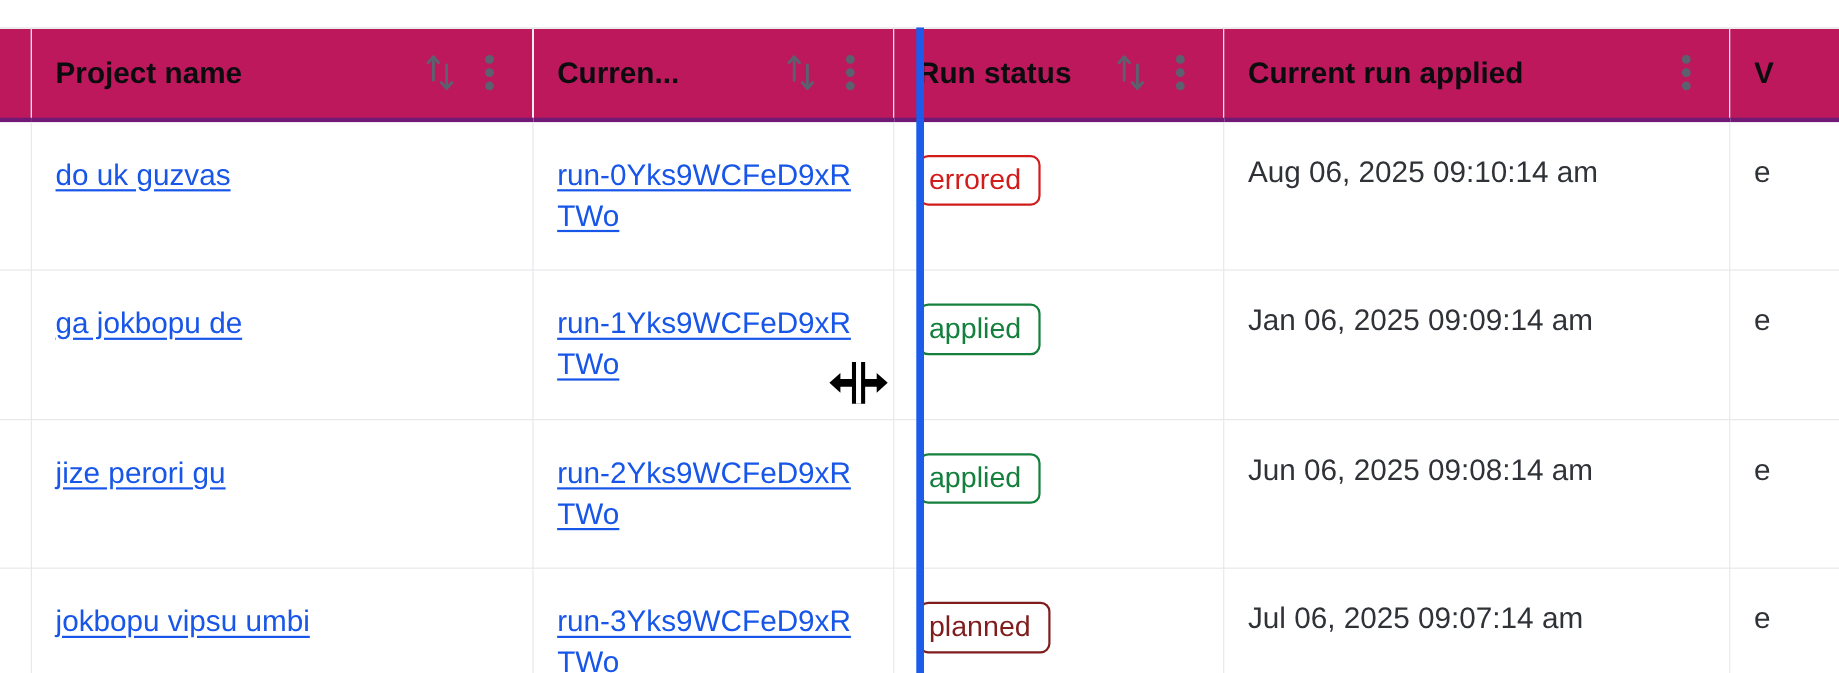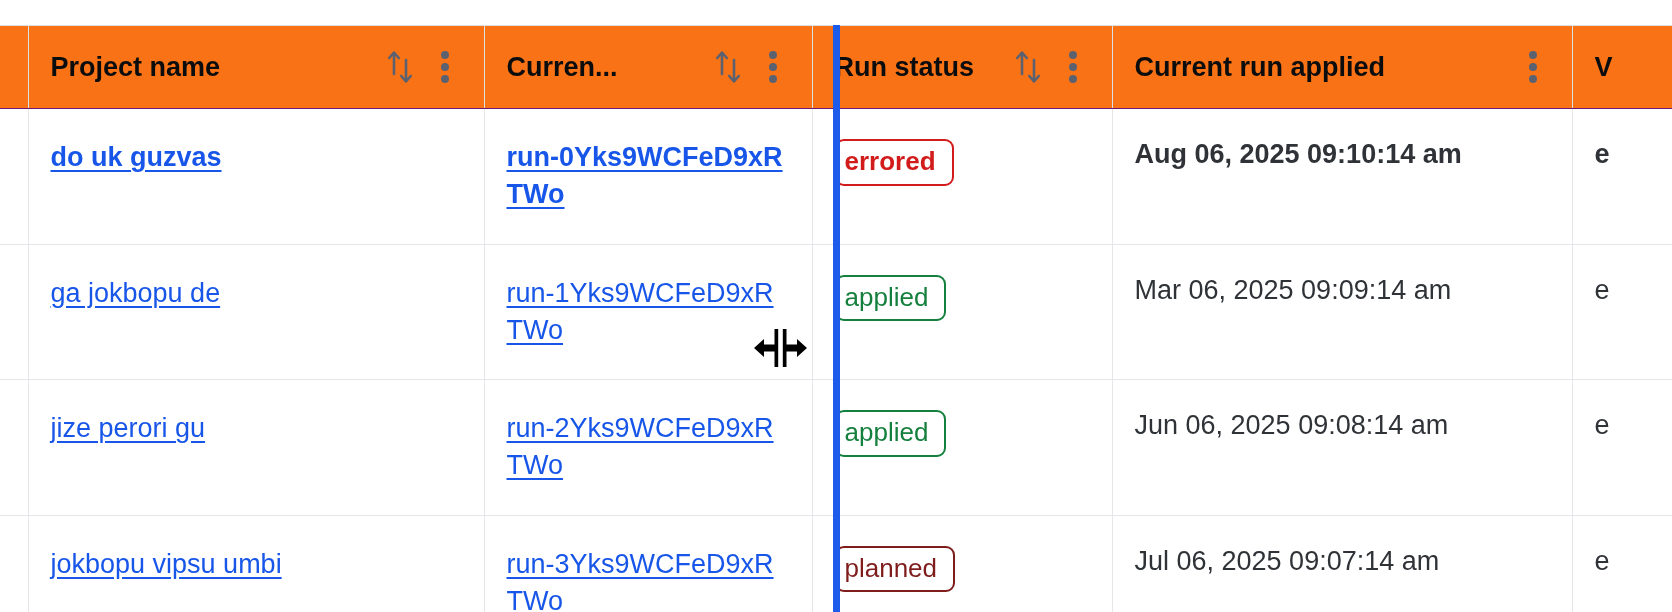--- a/index.html
+++ b/index.html
@@ -27,23 +27,23 @@
   }
 
   col.c-gutter { width: 28px; }
   col.c-project { width: 456px; }
   col.c-currentrun { width: 328px; }
   col.c-runstatus { width: 300px; }
   col.c-applied { width: 460px; }
   col.c-version { width: 128px; }
 
   thead th {
-    background: #f97316;
+    background: #be185d;
     border-top: 1px solid #dcdfe3;
-    border-bottom: 1px solid #701a75;
+    border-bottom: 4px solid #701a75;
     border-right: 1px solid #dcdfe3;
     height: 83px;
     padding: 0 22px;
     box-sizing: border-box;
     vertical-align: middle;
     text-align: left;
     font-size: 27px;
     font-weight: bold;
     color: #0b0c0e;
     white-space: nowrap;
@@ -87,21 +87,21 @@
     box-sizing: border-box;
     vertical-align: top;
     font-size: 27px;
     color: #2f3237;
     background: #ffffff;
     height: 128px;
     overflow: hidden;
   }
   tbody td.gutter-cell { padding: 0; }
 
-  tbody tr.row-r1 td { height: 128px; font-weight: bold; }
+  tbody tr.row-r1 td { height: 128px; }
 
   a.cell-link {
     color: #1756e8;
     text-decoration: underline;
     text-underline-offset: 4px;
     word-break: break-all;
     line-height: 1.38;
     cursor: pointer;
   }
   .run-link { display: inline; }
@@ -295,21 +295,21 @@
         <td>
           <a class="cell-link">ga jokbopu de</a>
         </td>
         <td>
           <a class="cell-link run-link">run-1Yks9WCFeD9xRTWo</a>
         </td>
         <td>
           <span class="badge badge-applied">applied</span>
         </td>
         <td>
-          <span class="date-text">Mar 06, 2025 09:09:14 am</span>
+          <span class="date-text">Jan 06, 2025 09:09:14 am</span>
         </td>
         <td>
           <span class="version-text">e</span>
         </td>
       </tr>
 
       <tr>
         <td class="gutter-cell"></td>
         <td>
           <a class="cell-link">jize perori gu</a>

